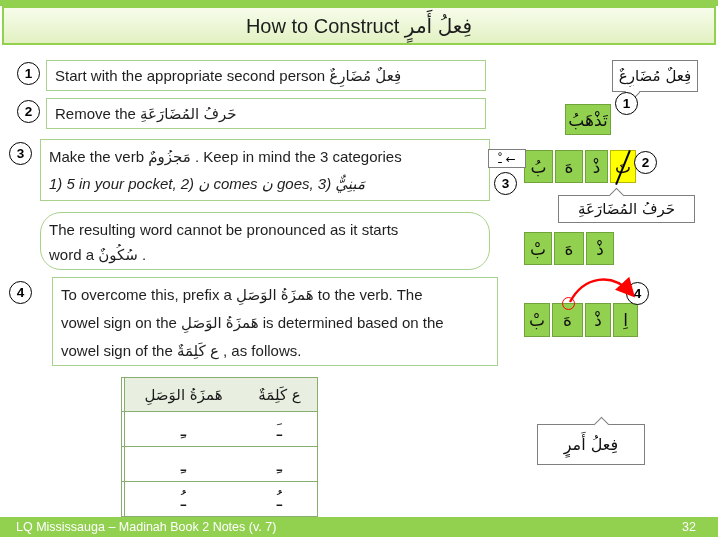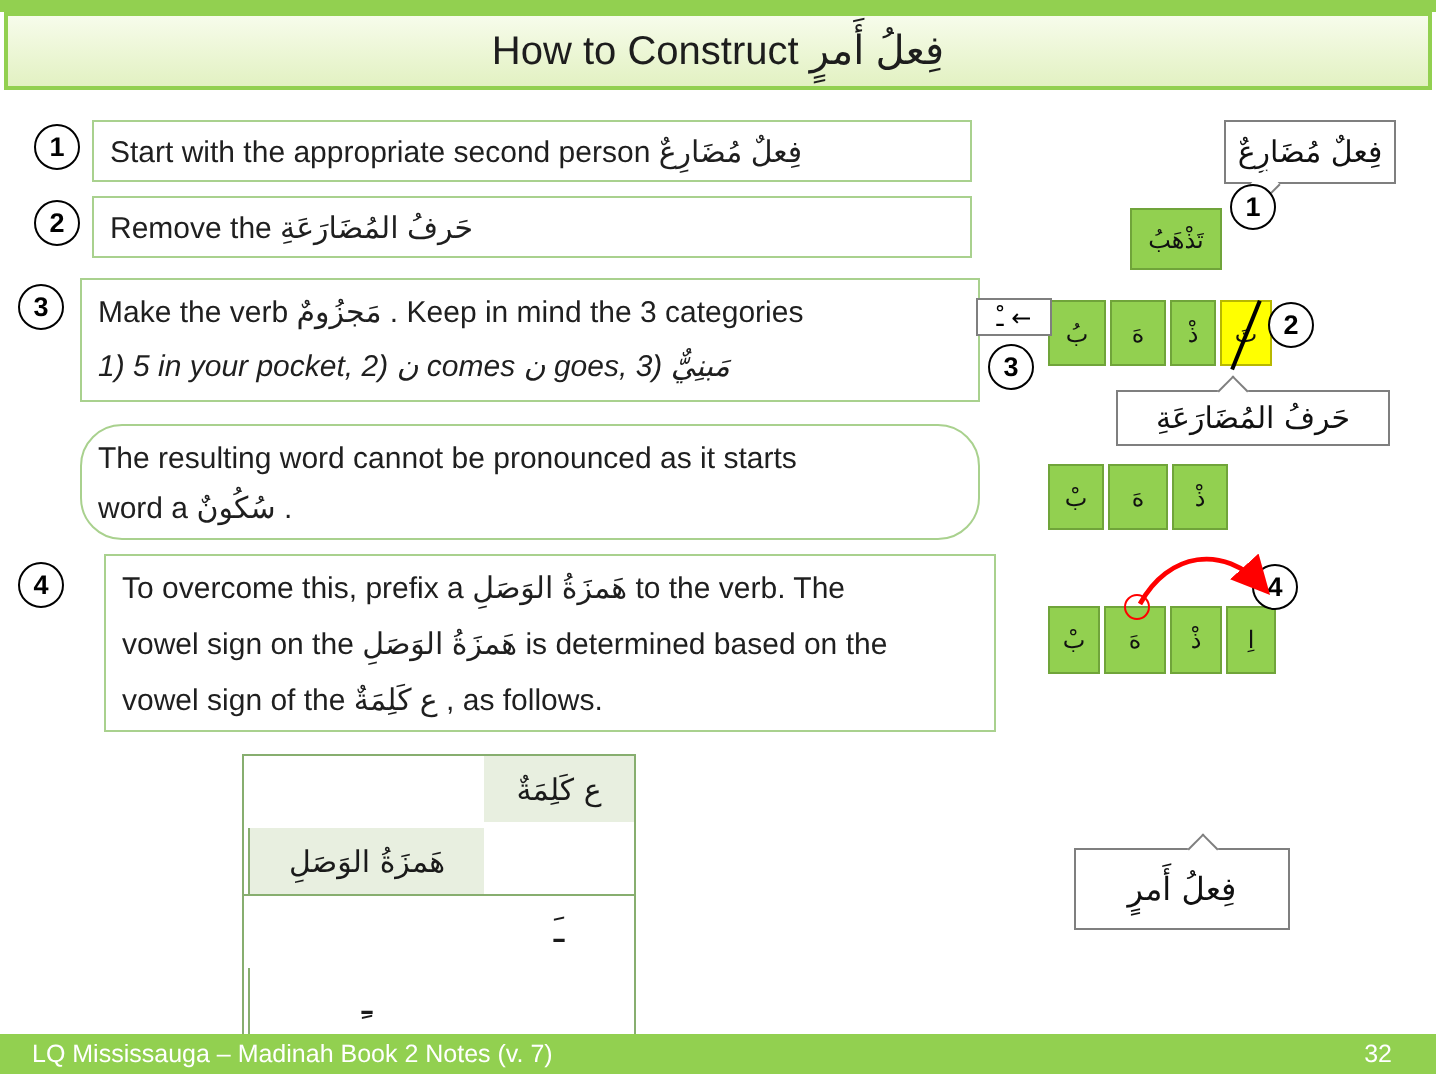--- a/index.html
+++ b/index.html
@@ -28,38 +28,38 @@
   .oneline { display:flex; align-items:center; padding:12px 8px; }
   .multiline { padding:3px 8px; }
   .ln { white-space:nowrap; }
   .it { font-style:italic; }
 
   
   .vtable { position:absolute; left:121px; top:377px; width:197px; border:1.5px solid #87AE6F; background:#fff; z-index:2; }
   .vrow { display:grid; grid-template-columns:75px 118px; direction:rtl; }
   .vrow + .vrow { border-top:1.5px solid #87AE6F; }
   .vcell { display:flex; align-items:center; justify-content:center; font-size:15px; color:#1a1a1a; }
-  .vcell.left { border-left:1.5px solid #87AE6F;margin-top:36px; }
+  .vcell.left { border-left:1.5px solid #87AE6F; }
   .vhead { background:#E8EFE0; height:33px; }
   .vbody { height:34px; font-size:18px; }
   .ar { font-family:"DejaVu Sans",sans-serif; }
 
   
   .callout {
     position:absolute; background:#fff; border:1.3px solid #7F7F7F;
     display:flex; align-items:center; justify-content:center; font-size:15px; color:#111; z-index:4;
   }
   .ptr { position:absolute; width:11px; height:11px; background:#fff; z-index:5; }
   .ptr.down { bottom:-6.5px; border-right:1.3px solid #7F7F7F; border-bottom:1.3px solid #7F7F7F; transform:rotate(45deg); }
   .ptr.up { top:-6.5px; border-left:1.3px solid #7F7F7F; border-top:1.3px solid #7F7F7F; transform:rotate(45deg); }
 
   .tile {
     background:#92D050; border:1px solid rgba(70,110,30,.45);
     display:flex; align-items:center; justify-content:center;
-    font-size:12px; color:#111; z-index:2;
+    font-size:17px; color:#111; z-index:2;
   }
   .wordtile { position:absolute; }
   .lrow { position:absolute; display:flex; direction:rtl; gap:2px; z-index:2; }
   .lrow .tile { height:100%; }
   .tile.yellow { background:#FFFF00; border-color:#B8B800; position:relative; overflow:visible; }
   .strike { position:absolute; left:11px; top:-2px; width:1.6px; height:37px; background:#000; transform:rotate(22deg); }
 
   .hintbox {
     position:absolute; background:#fff; border:1.2px solid #7F7F7F; z-index:7;
     display:flex; align-items:center; justify-content:center; font-size:12px; color:#000;

